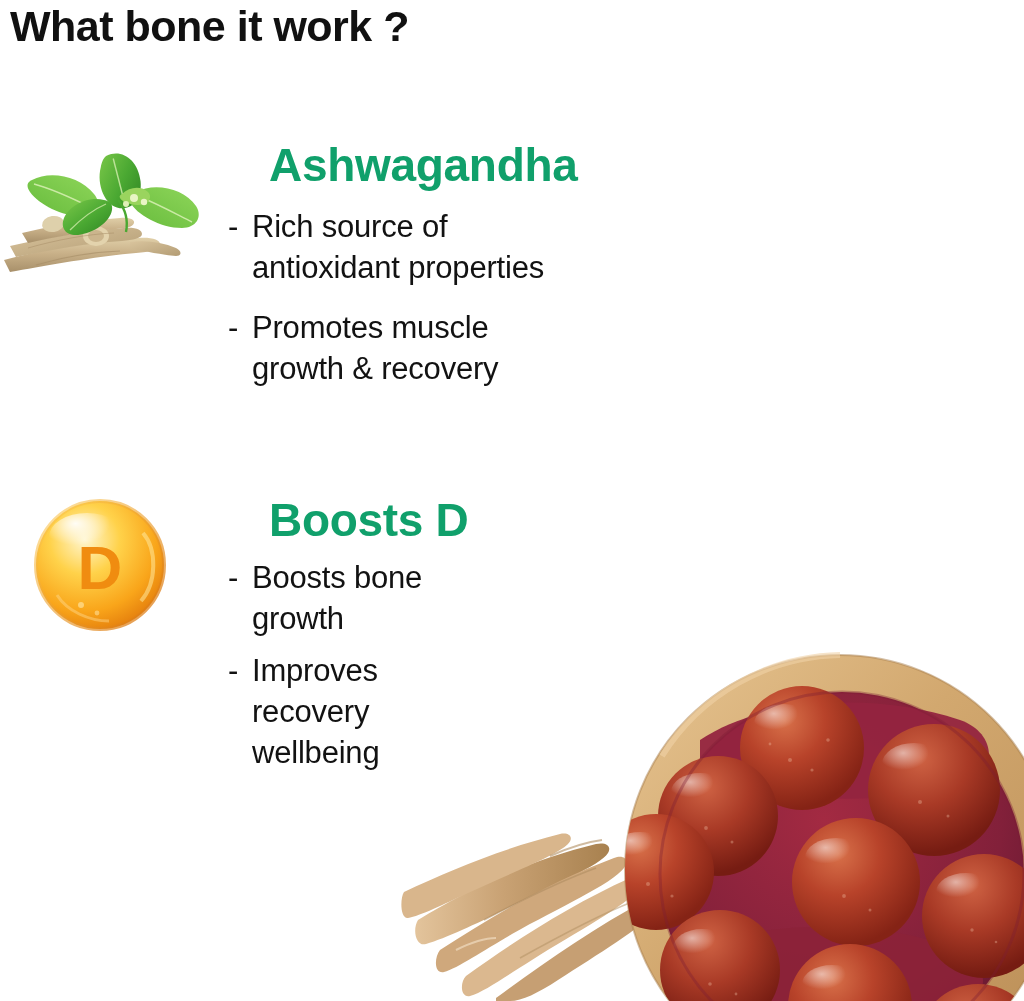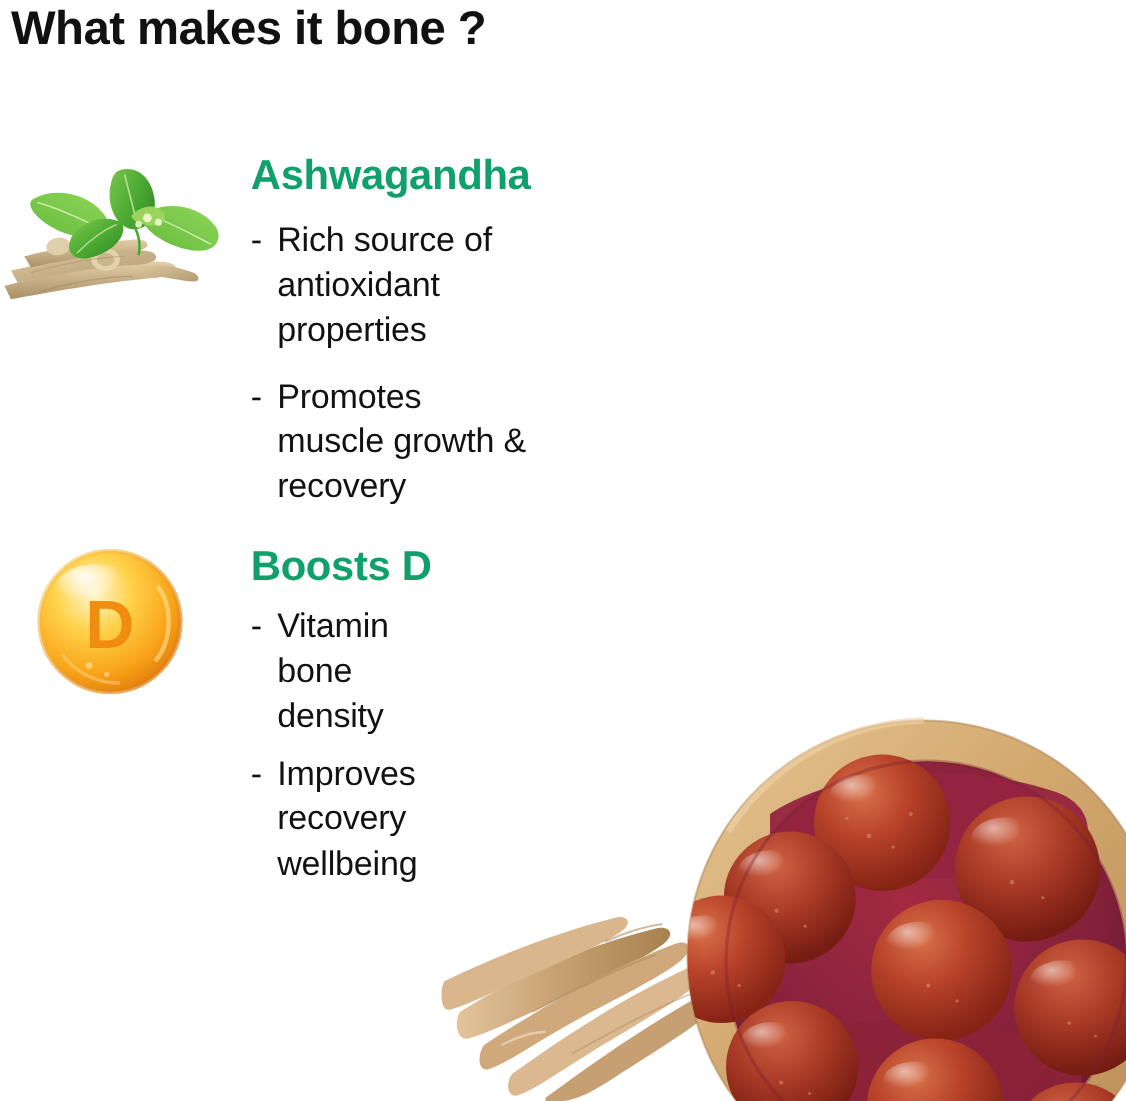--- a/index.html
+++ b/index.html
@@ -36,25 +36,26 @@
 
   
   .ingredient {
     position: absolute;
   }
   .ingredient-text {
     position: absolute;
     left: 228px;
   }
   .ingredient-name {
-    font-size: 38px;
+    font-size: 46px;
     font-weight: 700;
     letter-spacing: -0.3px;
     line-height: 1.1;
     white-space: nowrap;
+    margin-left: 41px;
   }
   .bullet-list {
     margin: 0;
     padding: 0;
     list-style: none;
   }
   .bullet {
     display: flex;
     align-items: flex-start;
     font-size: 31px;
@@ -111,21 +112,21 @@
     height: 381px;
     overflow: hidden;
   }
   .product-photo svg { display: block; width: 100%; height: 100%; }
 </style>
 </head>
 <body>
 
 <div id="page">
 
-  <div class="page-title">What makes it bone ?</div>
+  <div class="page-title">What bone it work ?</div>
 
   <div class="ingredient" id="block-ashwagandha">
 
     <div class="icon-ashwagandha">
       <svg viewBox="0 0 205 155" xmlns="http://www.w3.org/2000/svg">
         <defs>
           <linearGradient id="rootG" x1="0" y1="0" x2="0" y2="1">
             <stop offset="0%" stop-color="#e0cfa8"></stop>
             <stop offset="45%" stop-color="#c9b189"></stop>
             <stop offset="100%" stop-color="#a8906a"></stop>
@@ -223,21 +224,21 @@
         <circle cx="50" cy="108" r="3" fill="#ffe9ae" opacity="0.6"></circle>
         <circle cx="66" cy="116" r="2.4" fill="#ffe9ae" opacity="0.5"></circle>
       </svg>
     </div>
 
     <div class="ingredient-text">
       <div class="ingredient-name" style="color:#10a06b">Boosts D</div>
       <ul class="bullet-list">
         <li class="bullet">
           <span class="bullet-dash">-</span>
-          <span class="bullet-text">Vitamin bone density</span>
+          <span class="bullet-text">Boosts bone growth</span>
         </li>
         <li class="bullet">
           <span class="bullet-dash">-</span>
           <span class="bullet-text">Improves recovery wellbeing</span>
         </li>
       </ul>
     </div>
   </div>
 
   <div class="product-photo">

